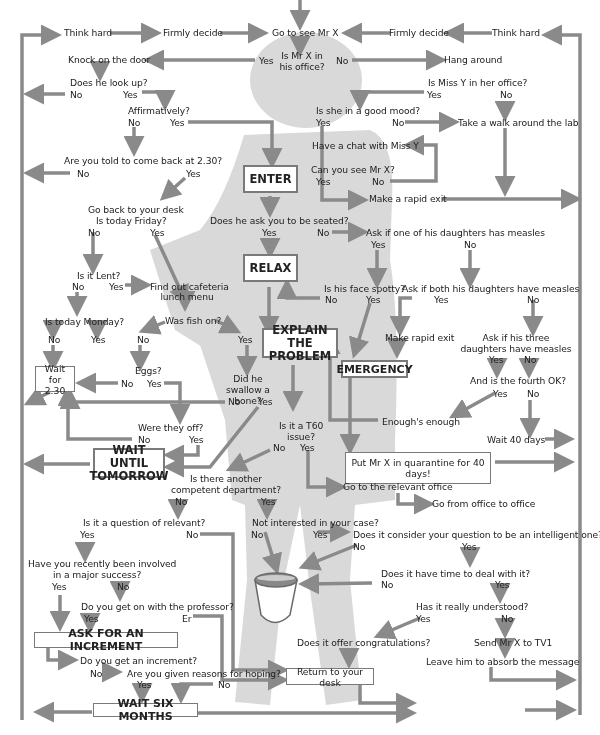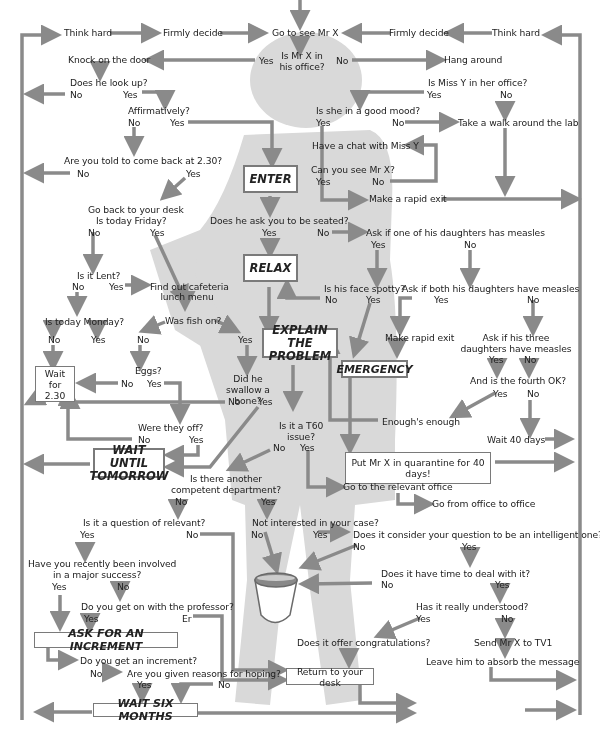--- a/index.html
+++ b/index.html
@@ -1,21 +1,21 @@
 <!DOCTYPE html>
 <html><head>
 <meta charset="utf-8">
 <style>
   html,body{margin:0;padding:0;background:#fff;}
   #canvas{position:relative;width:600px;height:735px;overflow:hidden;background:#fff;font-family:"DejaVu Sans",sans-serif;color:#222;}
   svg.layer{position:absolute;left:0;top:0;}
   .t{position:absolute;font-size:9.2px;line-height:11px;white-space:nowrap;color:#222;letter-spacing:-0.1px;}
   .c{text-align:center;}
   .box{position:absolute;border:2px solid #7a7a7a;background:#fff;box-sizing:border-box;font-weight:bold;color:#222;text-align:center;display:flex;align-items:center;justify-content:center;}
-  .big{font-size:11.5px;line-height:13px;font-style:italic;}
+  .big{font-size:11.5px;line-height:13px;}
   .small{font-size:9.2px;line-height:11px;font-weight:normal;}
 </style>
 </head>
 <body>
 
 <div id="canvas">
 
   <svg class="layer" width="600" height="735">
     <g fill="#d9d9d9">
       <ellipse cx="306" cy="80" rx="56" ry="48"></ellipse>
@@ -163,21 +163,21 @@
   <div class="t" style="left:72px;top:281px">No</div>
   <div class="t" style="left:109px;top:281px">Yes</div>
   <div class="t c" style="left:150px;top:281px;width:74px">Find out cafeteria</div>
   <div class="t c" style="left:150px;top:291px;width:74px">lunch menu</div>
   <div class="t" style="left:45px;top:316px">Is today Monday?</div>
   <div class="t" style="left:48px;top:334px">No</div>
   <div class="t" style="left:91px;top:334px">Yes</div>
   <div class="t" style="left:165px;top:315px">Was fish on?</div>
   <div class="t" style="left:137px;top:334px">No</div>
   <div class="t" style="left:238px;top:334px">Yes</div>
-  <div class="box small" style="left:35px;top:366px;width:40px;height:36px;border-width:1.5px;line-height:11px;padding:4px 2px">Wait for 2.30</div>
+  <div class="box small" style="left:35px;top:366px;width:40px;height:26px;border-width:1.5px;line-height:11px;padding:4px 2px">Wait for 2.30</div>
   <div class="t" style="left:135px;top:365px">Eggs?</div>
   <div class="t" style="left:121px;top:378px">No</div>
   <div class="t" style="left:147px;top:378px">Yes</div>
   <div class="t c" style="left:215px;top:373px;width:66px;white-space:normal">Did he swallow a bone?</div>
   <div class="t" style="left:228px;top:396px">No</div>
   <div class="t" style="left:258px;top:396px">Yes</div>
   <div class="t" style="left:138px;top:422px">Were they off?</div>
   <div class="t" style="left:138px;top:434px">No</div>
   <div class="t" style="left:189px;top:434px">Yes</div>
   <div class="box big" style="left:93px;top:448px;width:72px;height:30px;flex-direction:column">

